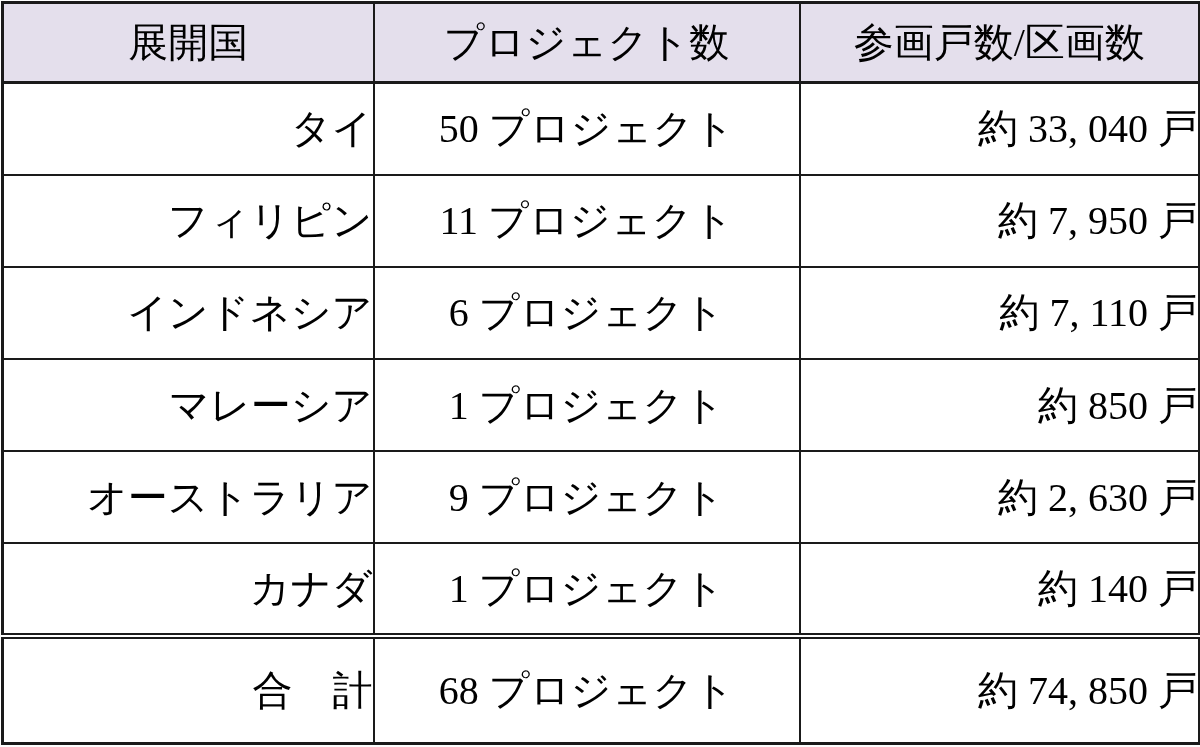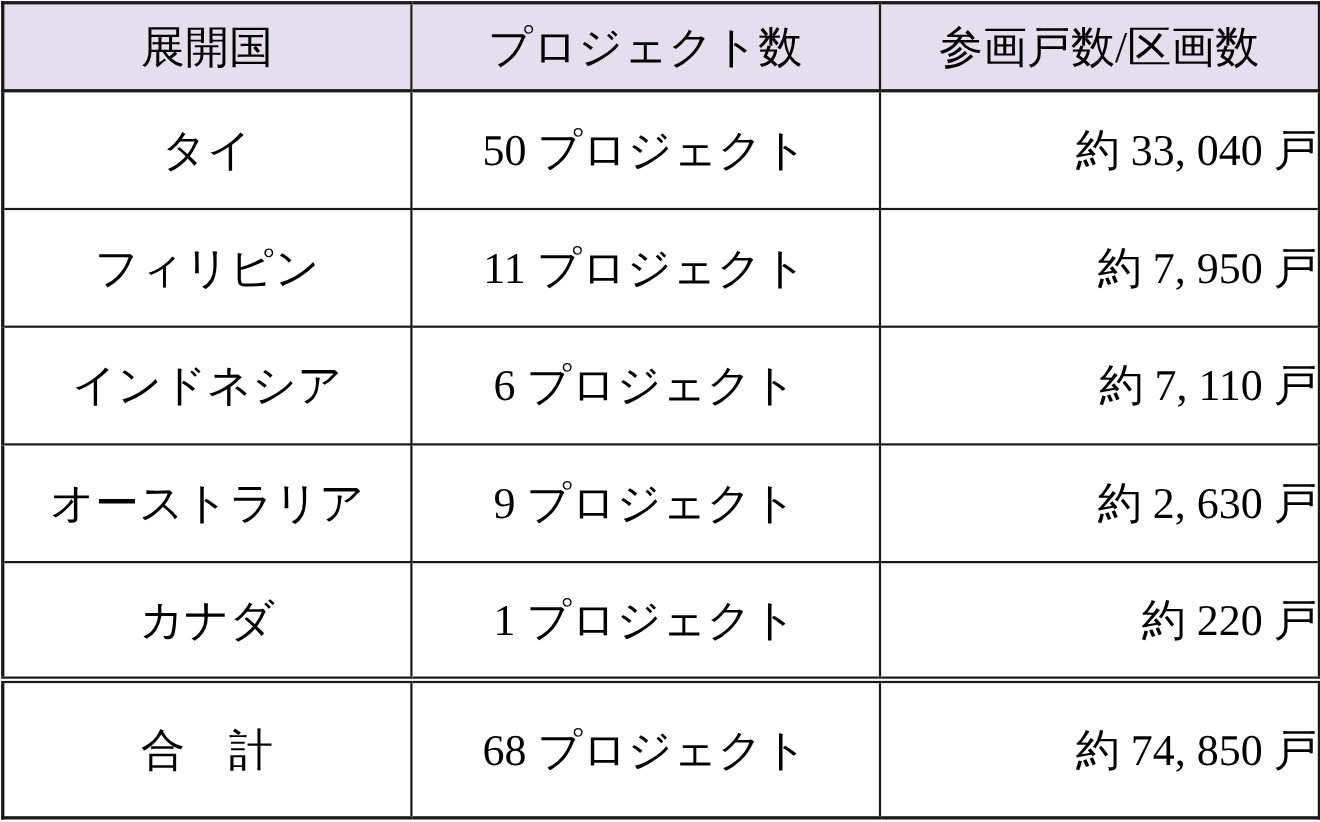--- a/index.html
+++ b/index.html
@@ -52,21 +52,21 @@
 
   table.data-table thead th {
     background: var(--header-bg);
     border-bottom: 3px solid var(--border);
     text-align: center;
   }
   thead tr { height: 80px; }
   tbody tr { height: 82px; }
   tr.total-row { height: 96px; }
 
-  td.c-country  { text-align: center; }
+  td.c-country  { text-align: right; }
   td.c-projects { text-align: center; }
   td.c-units    { text-align: right; padding-right: 34px; }
 
   
   tr.total-row > td {
     border-top: 6px double var(--border);
   }
 </style>
 </head>
 <body>
@@ -95,28 +95,33 @@
         <td class="c-country">フィリピン</td>
         <td class="c-projects">11 プロジェクト</td>
         <td class="c-units">約 7, 950 戸</td>
       </tr>
       <tr>
         <td class="c-country">インドネシア</td>
         <td class="c-projects">6 プロジェクト</td>
         <td class="c-units">約 7, 110 戸</td>
       </tr>
       <tr>
+        <td class="c-country">マレーシア</td>
+        <td class="c-projects">1 プロジェクト</td>
+        <td class="c-units">約 850 戸</td>
+      </tr>
+      <tr>
         <td class="c-country">オーストラリア</td>
         <td class="c-projects">9 プロジェクト</td>
         <td class="c-units">約 2, 630 戸</td>
       </tr>
       <tr>
         <td class="c-country">カナダ</td>
         <td class="c-projects">1 プロジェクト</td>
-        <td class="c-units">約 220 戸</td>
+        <td class="c-units">約 140 戸</td>
       </tr>
       <tr class="total-row">
         <td class="c-country">合　計</td>
         <td class="c-projects">68 プロジェクト</td>
         <td class="c-units">約 74, 850 戸</td>
       </tr>
     </tbody>
   </table>
 </div>
 

